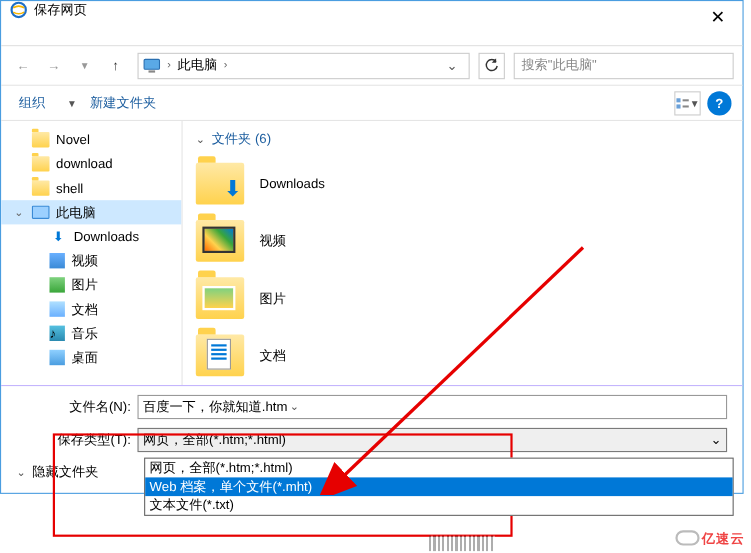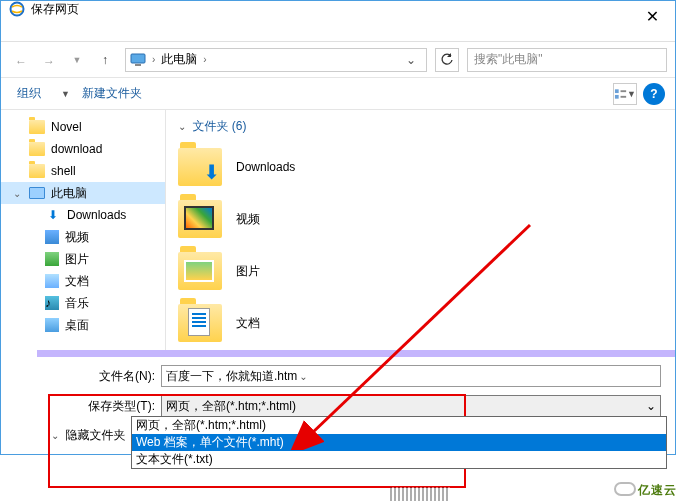--- a/index.html
+++ b/index.html
@@ -57,39 +57,39 @@
 .file-item { display: flex; align-items: center; gap: 14px; height: 44px; }
 .big-folder { width: 44px; height: 38px; background: linear-gradient(#ffe9a6,#ffd24d); border-radius: 2px; position: relative; }
 .big-folder::before { content: ""; position: absolute; top: -6px; left: 2px; width: 16px; height: 6px; background: #ffd24d; border-radius: 2px 2px 0 0; }
 .big-folder .overlay { position: absolute; }
 .overlay-dl { right: 2px; bottom: 2px; color: #0078d7; font-size: 20px; }
 .overlay-vid { left: 6px; top: 6px; width: 30px; height: 24px; background: linear-gradient(45deg,#ff6a00,#ffd24d,#3aa63a,#0078d7); border: 2px solid #333; }
 .overlay-pic { left: 6px; top: 8px; width: 30px; height: 22px; background: linear-gradient(#7fd27f,#ffd24d); border: 2px solid #fff; }
 .overlay-doc { left: 10px; top: 4px; width: 22px; height: 28px; background: #fff; border: 1px solid #999; }
 .overlay-doc::after { content:""; position:absolute; left:3px; top:4px; right:3px; height:2px; background:#0078d7; box-shadow: 0 4px 0 #0078d7, 0 8px 0 #0078d7, 0 12px 0 #0078d7; }
 
-.bottom { padding: 8px 14px 10px 14px; border-top: 7px solid #c4b5fd; position: relative; margin-left: 36px; }
+.bottom { padding: 8px 14px 10px 14px; border-top: 1px solid #c4b5fd; position: relative; }
 .form-row { display: flex; align-items: center; margin-bottom: 8px; }
 .form-label { width: 110px; text-align: right; padding-right: 6px; }
 .text-input { flex: 1; height: 22px; border: 1px solid #999; padding: 0 4px; display: flex; align-items: center; justify-content: flex-start; }
 .text-input .dd { color: #555; font-size: 10px; padding: 0 2px; }
 .combo { flex: 1; height: 22px; border: 1px solid #7a7a7a; background: #efefef; display: flex; align-items: center; padding: 0 4px; justify-content: space-between; }
 .hide-folders { display: flex; align-items: center; gap: 6px; margin-top: 10px; }
 .hide-folders .chev { font-size: 10px; color: #555; }
 
 .red-box { position: absolute; border: 2px solid #e60000; pointer-events: none; }
 .red-box.outer { left: 48px; top: 394px; width: 418px; height: 94px; }
 
 .dropdown { position: absolute; left: 131px; top: 416px; width: 536px; border: 1px solid #666; background: #fff; z-index: 10; }
 .dropdown .opt { height: 17px; padding: 0 4px; display: flex; align-items: center; }
 .dropdown .opt.sel { background: #0078d7; color: #fff; }
 
 .arrow-svg { position: absolute; left: 280px; top: 220px; pointer-events: none; z-index: 20; }
 
-.watermark { position: absolute; right: 6px; bottom: 4px; color: #4d7c0f; font-size: 14px; font-weight: bold; letter-spacing: 1px; }
+.watermark { position: absolute; right: 6px; bottom: 4px; color: #ef4444; font-size: 14px; font-weight: bold; letter-spacing: 1px; }
 .watermark .cloud { display:inline-block; width:22px; height:14px; border:2px solid #bbb; border-radius: 8px 8px 8px 8px; position:relative; top:2px; margin-right:2px; }
 
 .qr-hint { position: absolute; left: 390px; bottom: 2px; width: 60px; height: 14px; background: repeating-linear-gradient(90deg,#333 0 2px,#fff 2px 4px); opacity:.4; }
 </style>
 </head>
 <body>
 
 <div class="window">
 
   <div class="titlebar">

